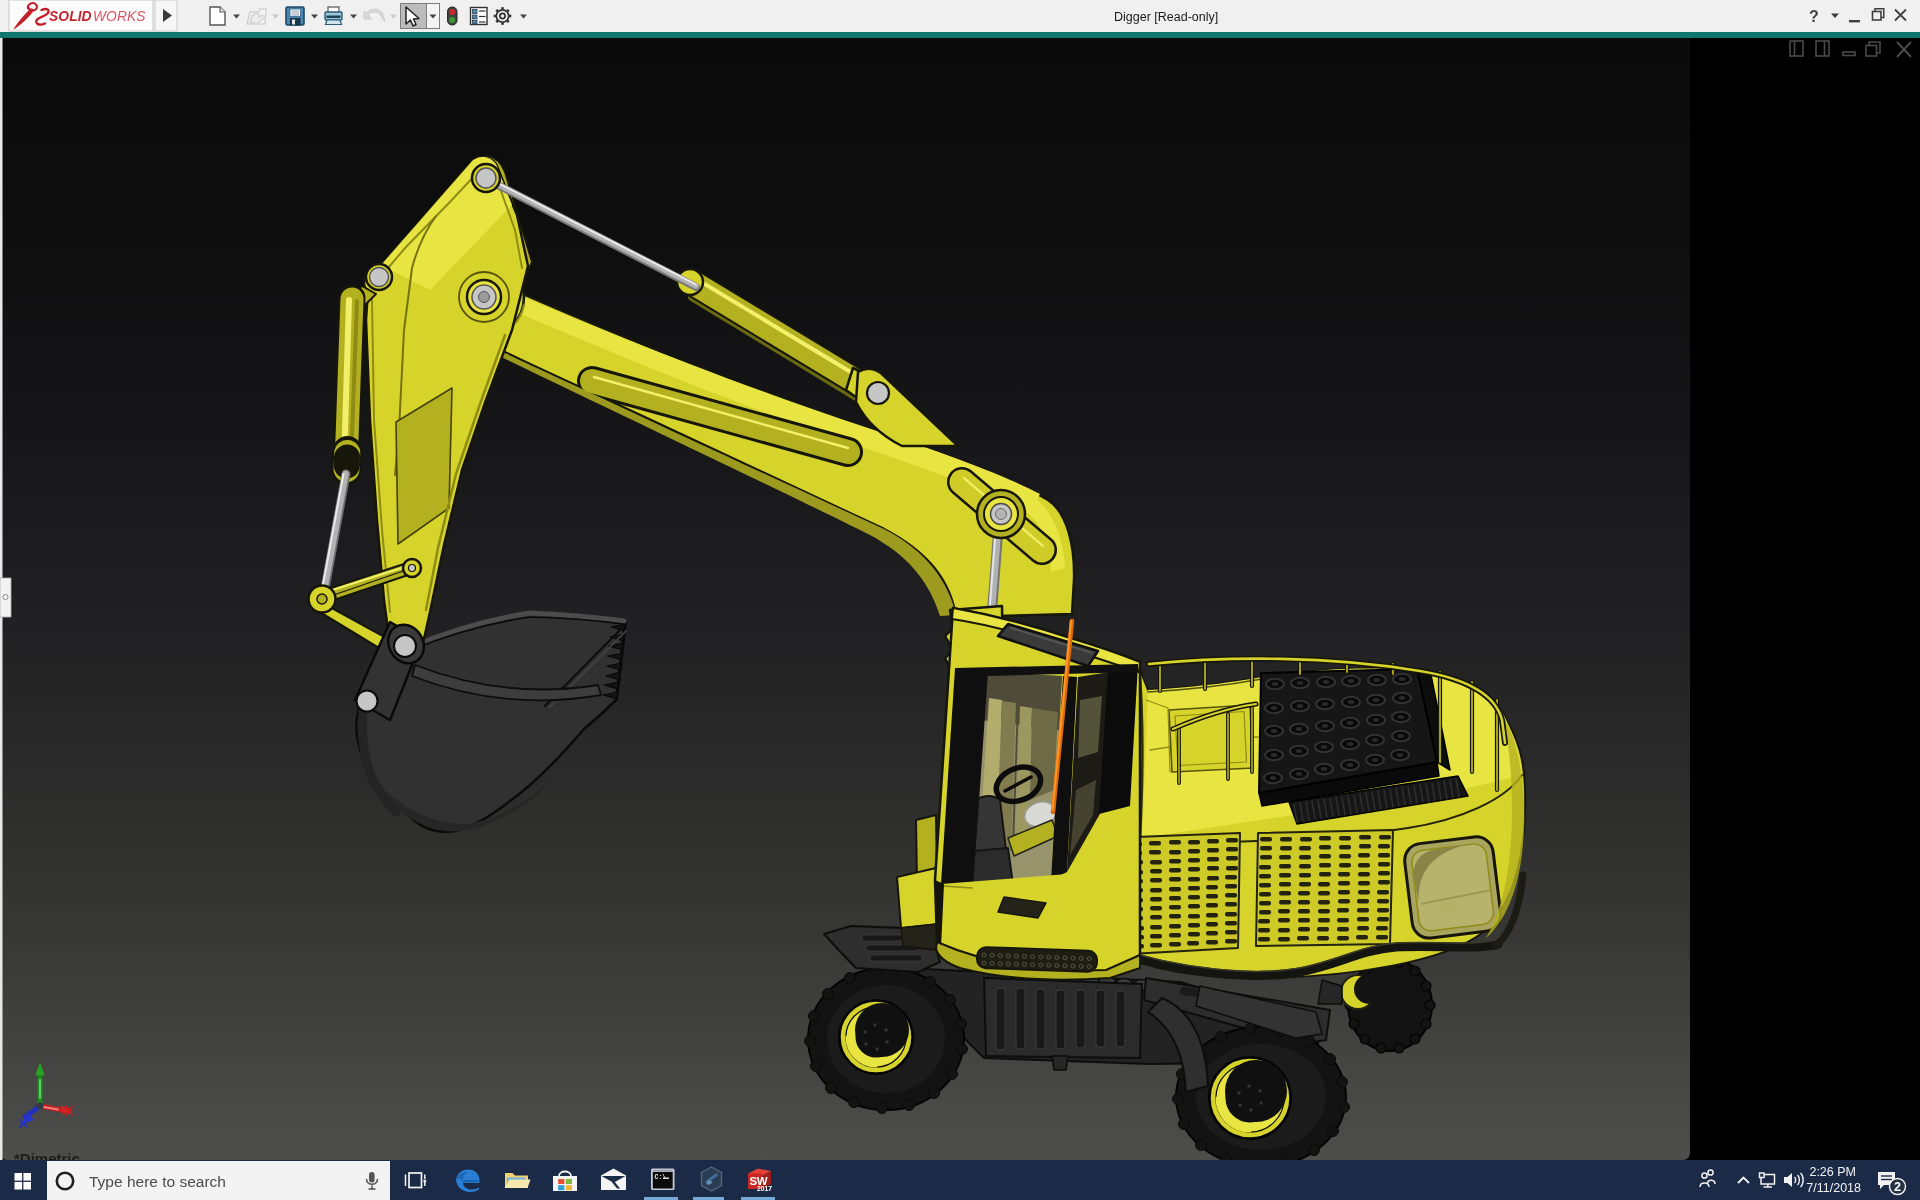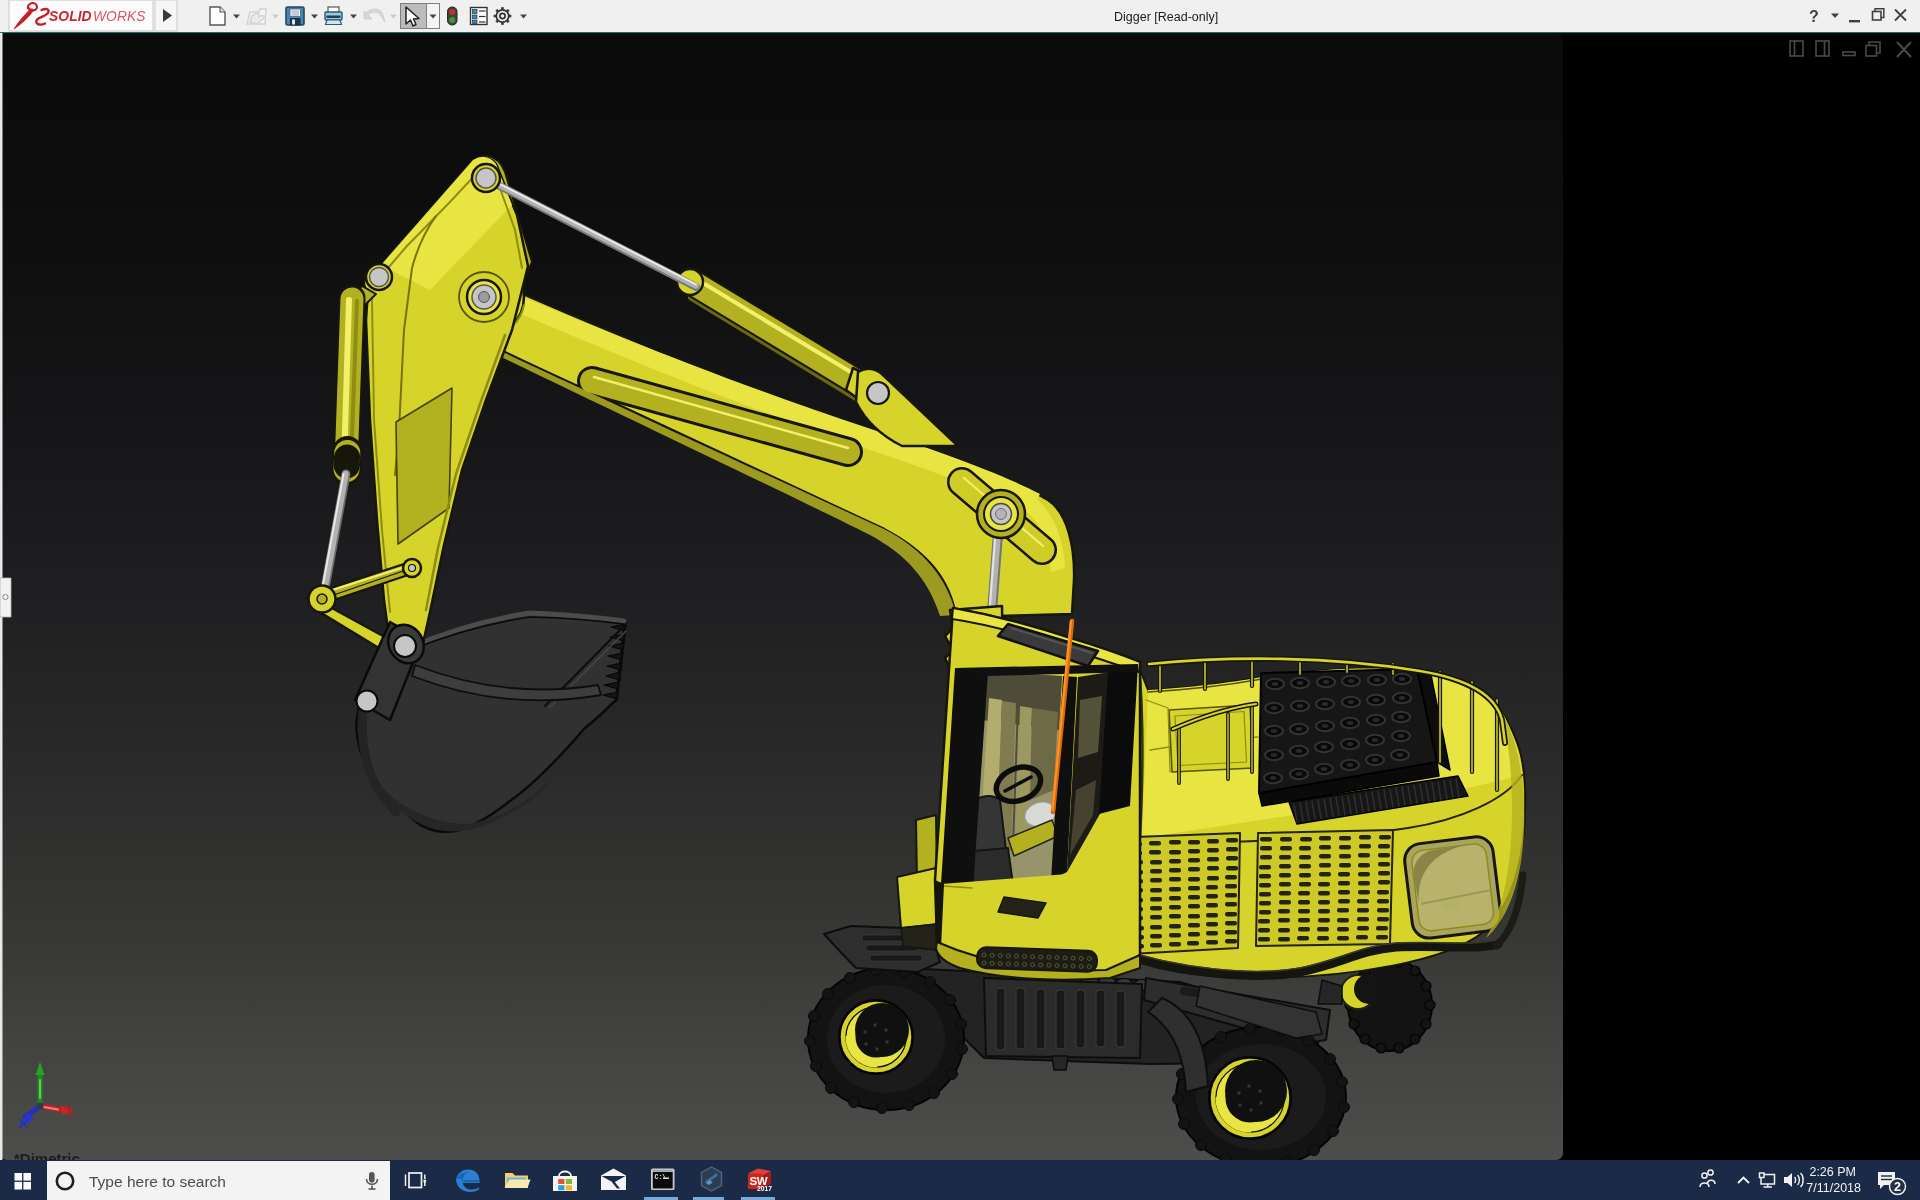--- a/index.html
+++ b/index.html
@@ -1,19 +1,19 @@
 <!DOCTYPE html>
 <html><head>
 <meta charset="utf-8">
 <style>
   html,body{margin:0;padding:0;width:1920px;height:1200px;overflow:hidden;
     font-family:"Liberation Sans",sans-serif;background:#000;}
   #titlebar{position:absolute;left:0;top:0;width:1920px;height:32px;
-    background:#f0f0f0;border-bottom:1px solid #0f766e;}
-  #viewport{position:absolute;left:0;top:32px;width:1563px;height:1128px;
+    background:#f0f0f0;border-bottom:6px solid #0f766e;}
+  #viewport{position:absolute;left:0;top:32px;width:1690px;height:1128px;
     background:linear-gradient(180deg,#0a0a0a 0%,#0e0e0f 18%,#161618 35%,
       #1f1f21 50%,#2a2a2a 65%,#373735 80%,#454543 92%,#4d4d4b 100%);border-radius:7px;}
   #taskbar{position:absolute;left:0;top:1160px;width:1920px;height:52px;
     background:#1b2a47;}
   .abs{position:absolute;}
 </style>
 </head>
 <body>
 <div id="viewport">
   <svg class="abs" style="left:0;top:0" width="1920" height="1128" viewBox="0 32 1920 1128">

